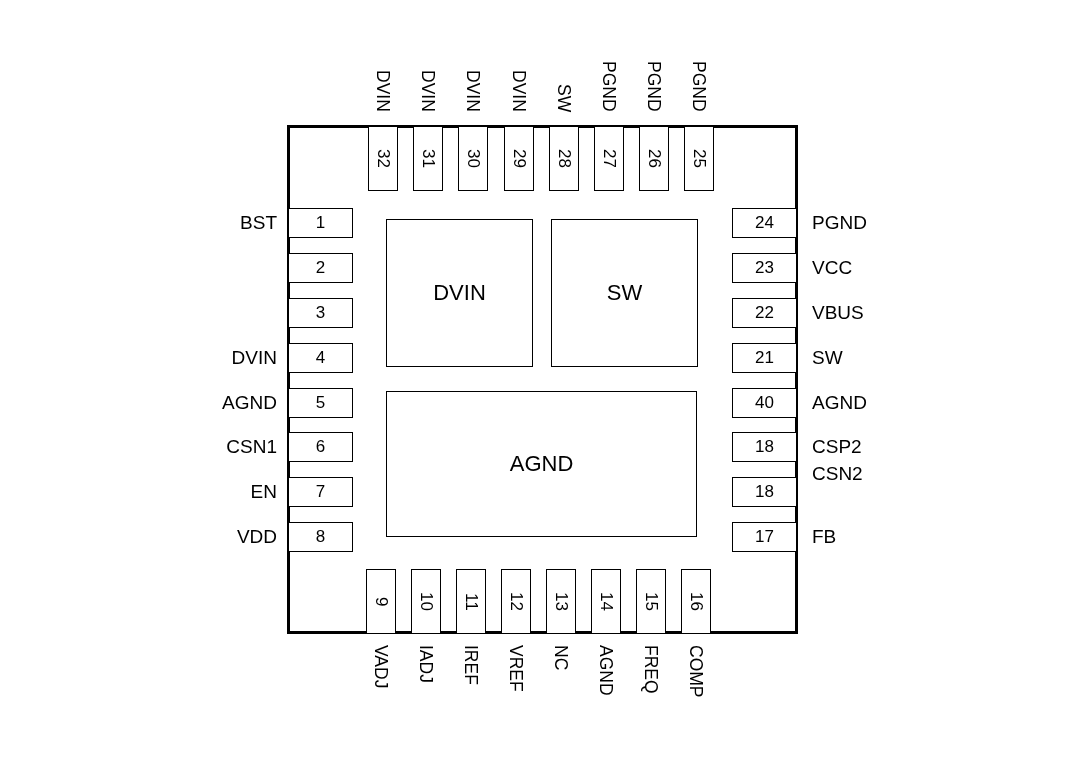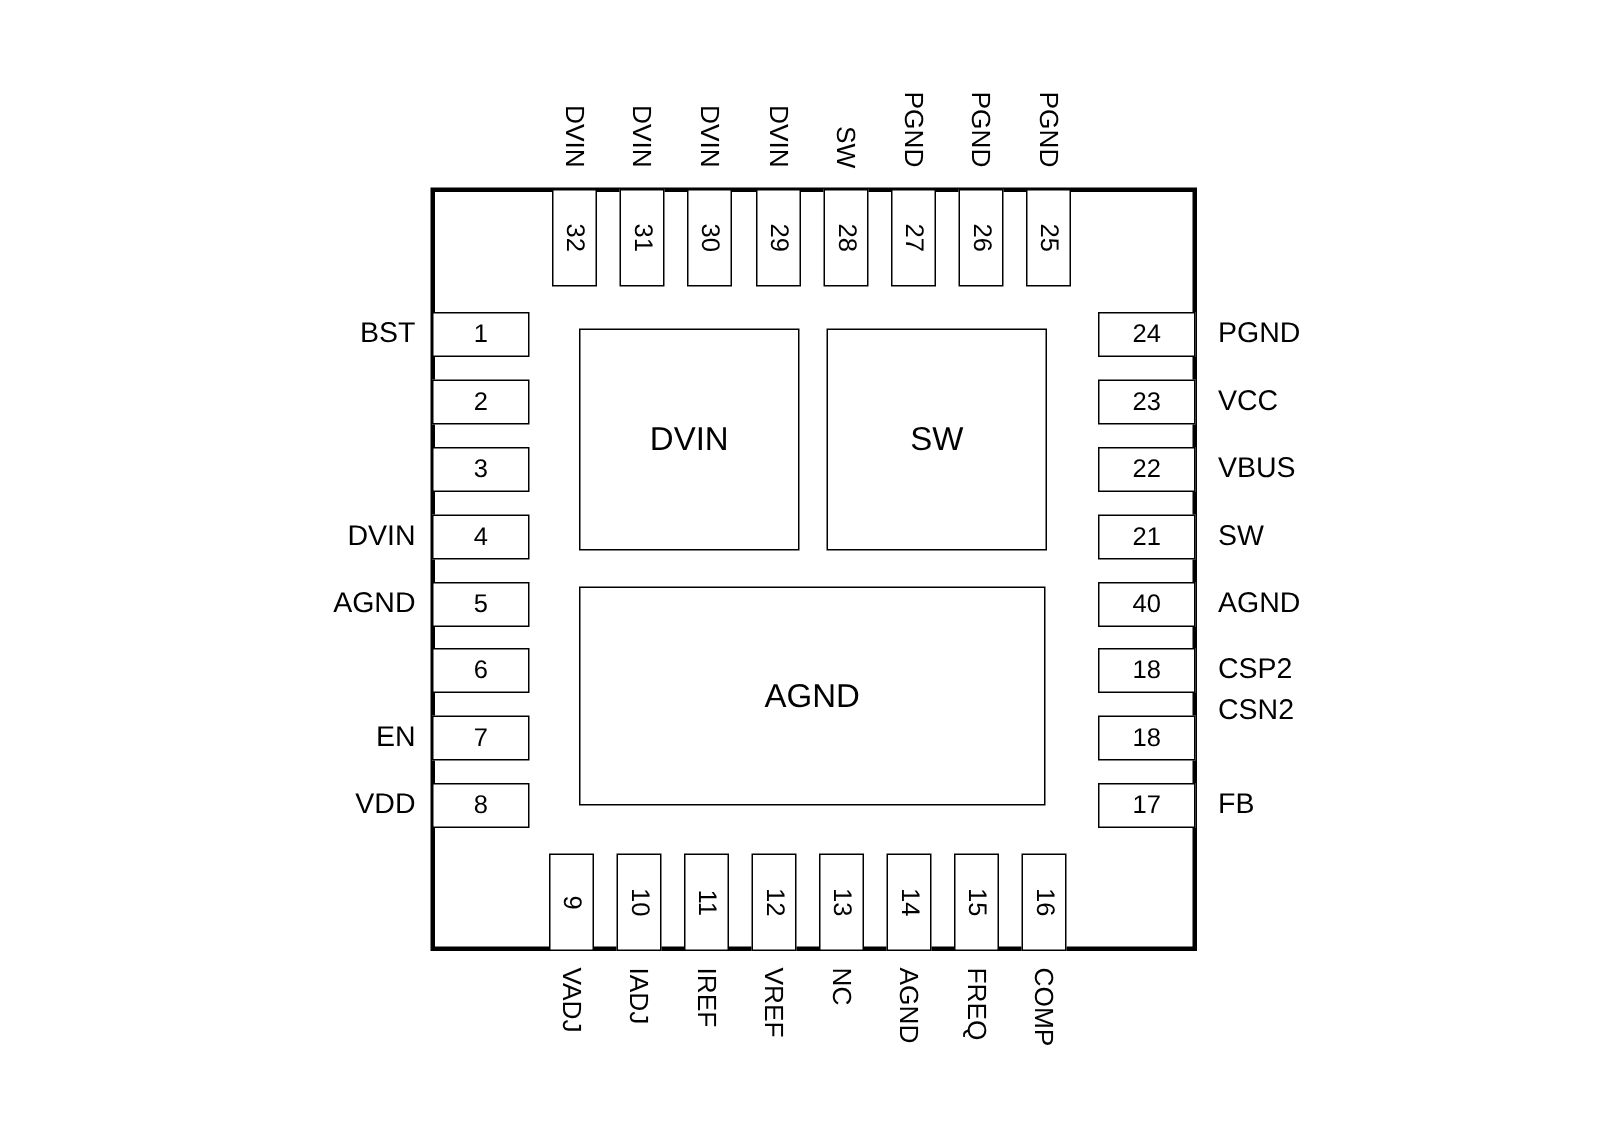--- a/index.html
+++ b/index.html
@@ -138,20 +138,21 @@
   <div class="pin pin-l" style="top:477px">
       <span>7</span>
     </div>
   <div class="pin pin-l" style="top:522px">
       <span>8</span>
     </div>
 
   <div class="hlabel llabel" style="top:212px">BST</div>
   <div class="hlabel llabel" style="top:347px">DVIN</div>
   <div class="hlabel llabel" style="top:392px">AGND</div>
+  <div class="hlabel llabel" style="top:436px">CSN1</div>
   <div class="hlabel llabel" style="top:526px">VDD</div>
   <div class="hlabel llabel" style="top:481px">EN</div>
 
   <div class="pin pin-r" style="top:208px">
       <span>24</span>
     </div>
   <div class="pin pin-r" style="top:253px">
       <span>23</span>
     </div>
   <div class="pin pin-r" style="top:298px">

